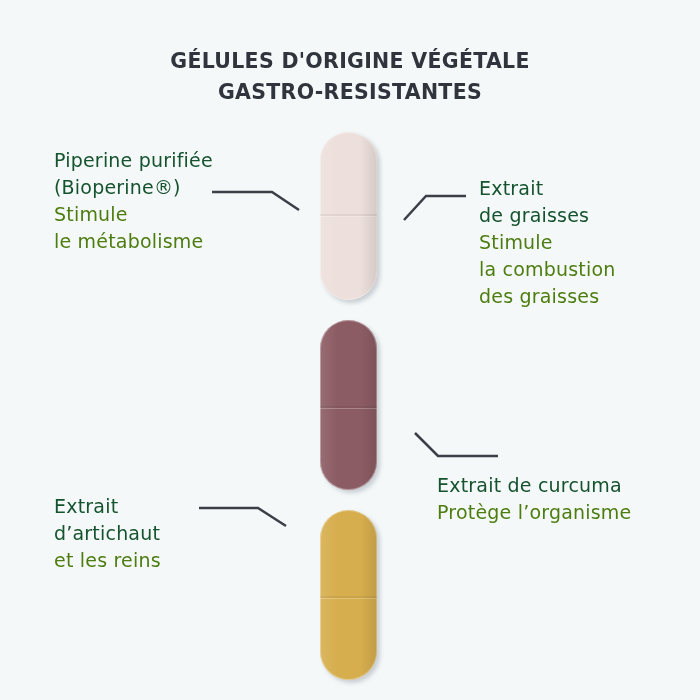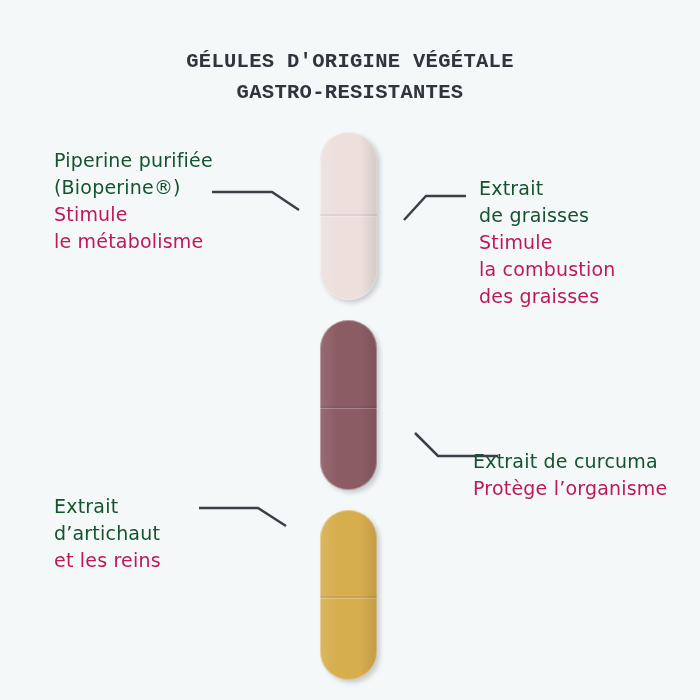--- a/index.html
+++ b/index.html
@@ -13,34 +13,34 @@
     .title {
       position: absolute; left: 0; top: 46px; width: 700px;
       text-align: center;
       font-family: "DejaVu Sans", sans-serif;
       font-weight: bold;
       font-size: 20.5px;
       line-height: 31px;
       letter-spacing: 0.3px;
       color: #2f343d;
     }
-    .title span { display: block; font-family: Liberation Mono, monospace; }
+    .title span { display: block; }
 
     .label {
       position: absolute;
       font-size: 19px;
       line-height: 27px;
       letter-spacing: 0.2px;
     }
     .label .head { display: block; font-weight: 500; color: #14532d; }
-    .label .desc { display: block; font-weight: normal; color: #be185d; }
+    .label .desc { display: block; font-weight: normal; color: #4d7c0f; }
 
     #label-piperine { left: 54px; top: 147px; }
     #label-guarana  { left: 479px; top: 175px; }
-    #label-curcuma  { left: 437px; top: 448px; margin-left: 36px; }
+    #label-curcuma  { left: 437px; top: 472px; }
     #label-artichaut{ left: 54px; top: 493px; }
 
     .connectors { position: absolute; left: 0; top: 0; width: 700px; height: 700px; pointer-events: none; }
 
     .capsule {
       position: absolute;
       left: 320px; width: 57px;
       border-radius: 29px;
       overflow: hidden;
       box-shadow: 3px 3px 4px rgba(120,130,140,0.35), inset 0 0 0 1px rgba(255,255,255,0.35);

